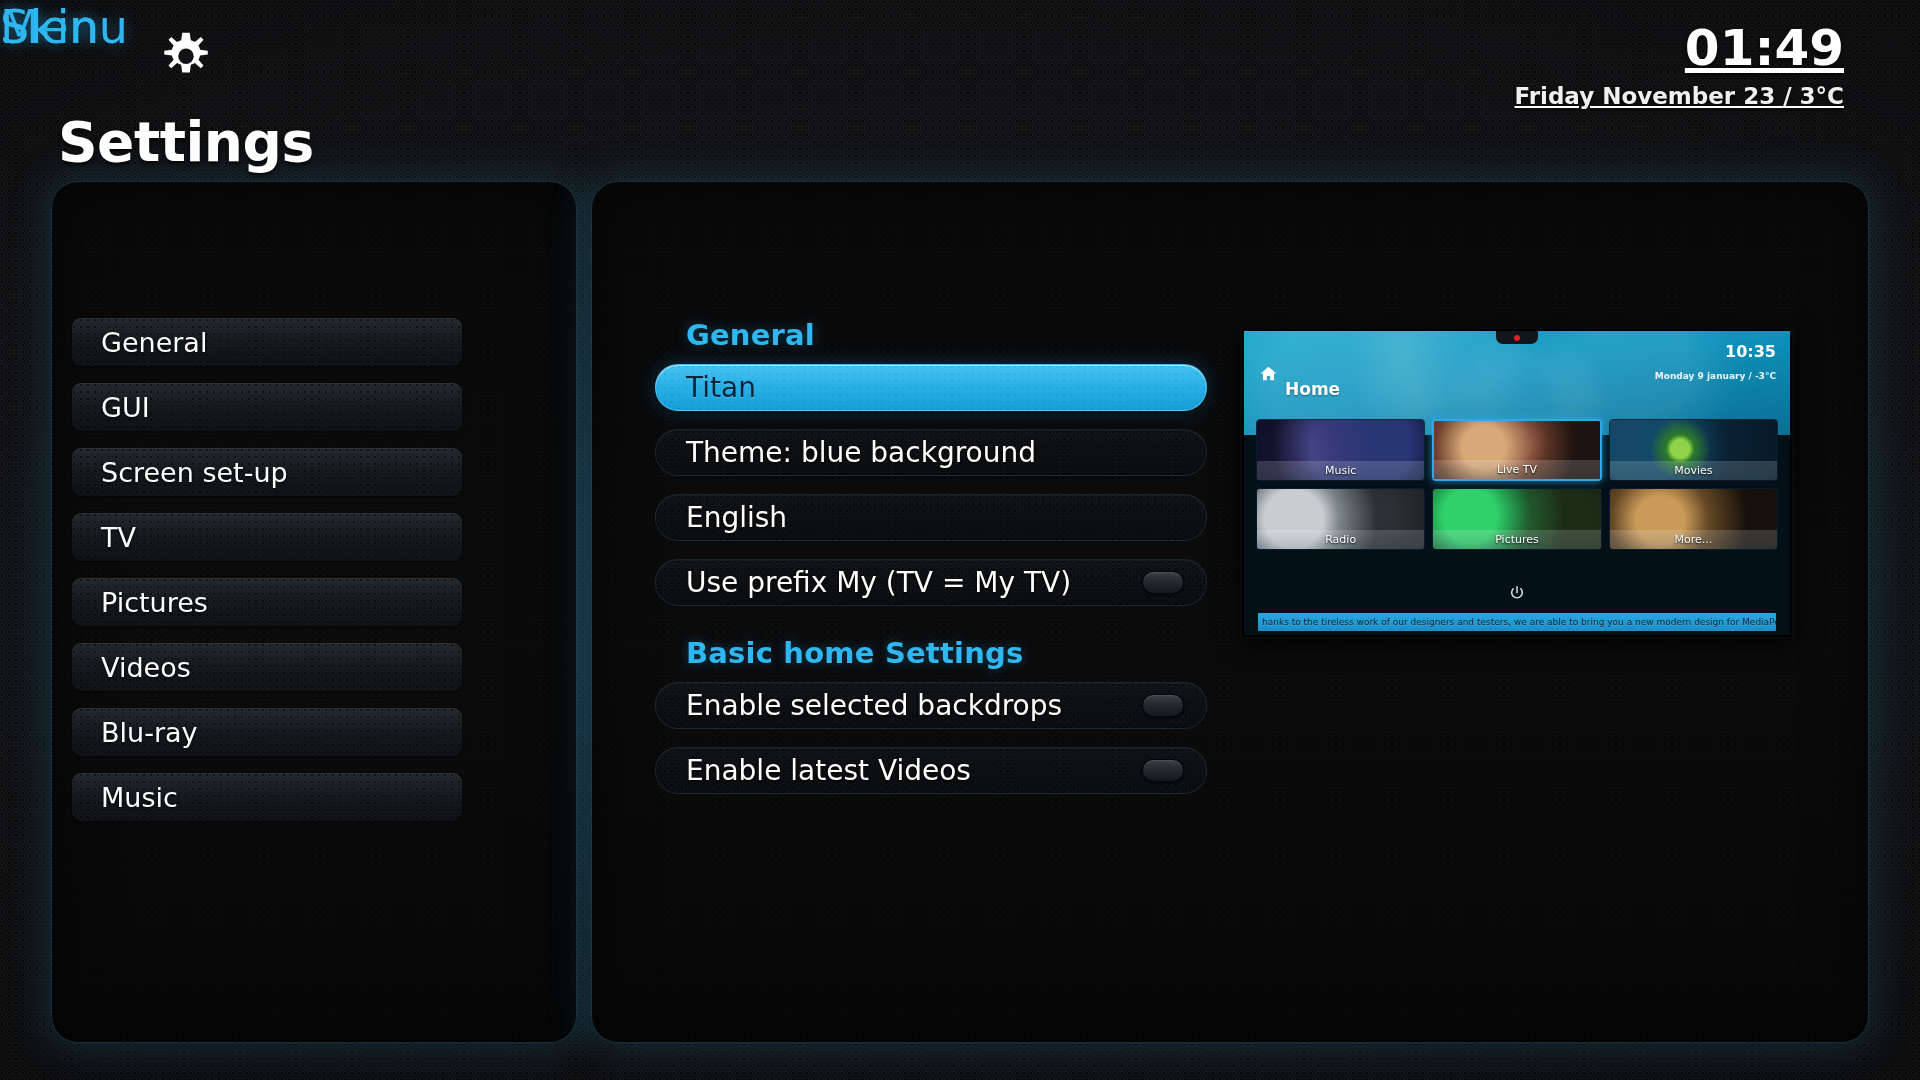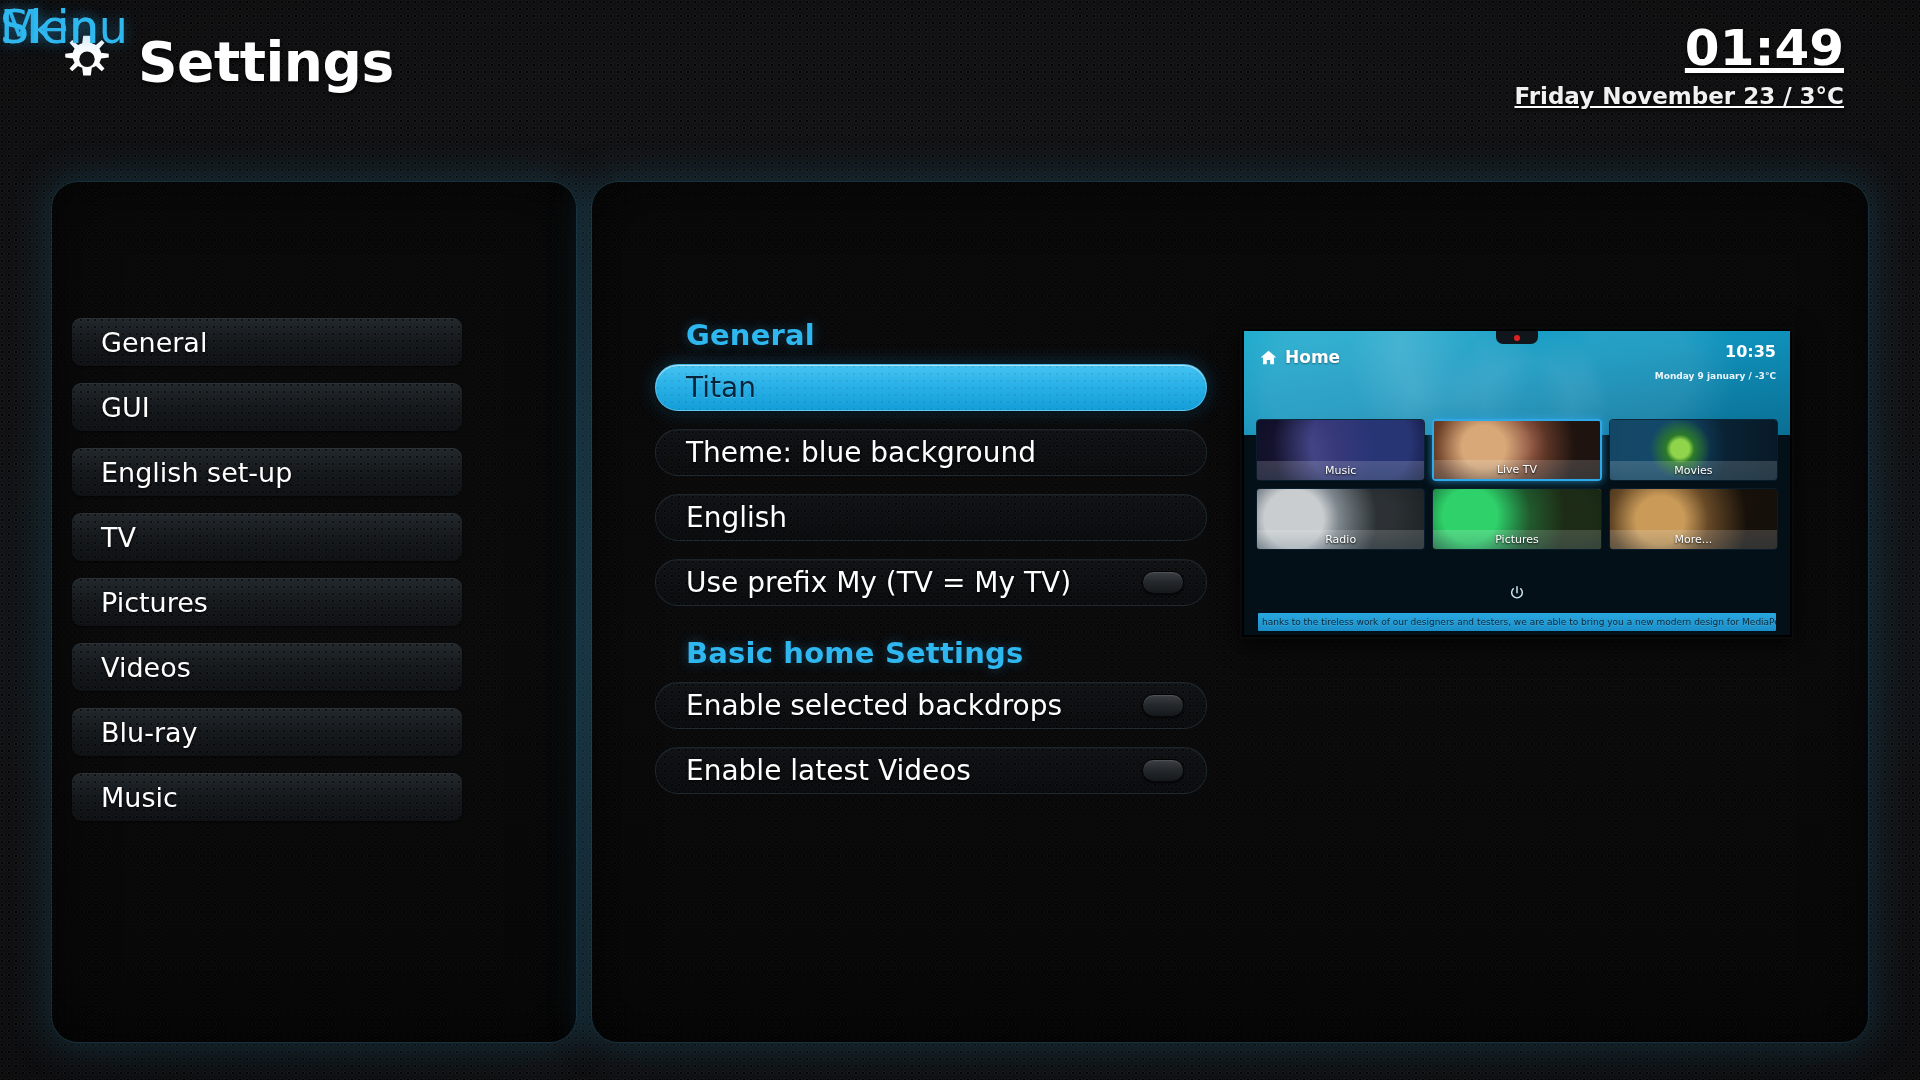--- a/index.html
+++ b/index.html
@@ -25,21 +25,21 @@
       radial-gradient(ellipse 120% 95% at 50% 48%, rgba(255,255,255,.025) 0%, rgba(0,0,0,0) 45%, rgba(0,0,0,.55) 100%);
   }
   .edge-glow{
     position:absolute; left:0; right:0; top:152px; height:900px; z-index:1; pointer-events:none;
     background:
       radial-gradient(ellipse 70% 58% at 50% 50%, rgba(34,96,124,.34) 0%, rgba(22,64,86,.16) 55%, rgba(0,0,0,0) 78%);
   }
 
   
   .header{ position:absolute; left:0; top:0; width:1920px; height:150px; z-index:5; }
-  .brand{ position:absolute; left:58px; top:30px; display:flex; align-items:center; gap:22px; }
+  .brand{ position:absolute; left:58px; top:30px; display:flex; align-items:center; gap:22px;flex-direction:column; }
   .gear-icon{ width:58px; height:58px; display:block; }
   .brand-title{
     font-size:55px; font-weight:700; color:#fefefe; letter-spacing:-0.5px;
     text-shadow:0 2px 5px rgba(0,0,0,.9);
   }
   .clock{ position:absolute; right:76px; top:22px; text-align:right;text-decoration:underline; }
   .clock-time{ font-size:50px; font-weight:700; line-height:1.05; color:#fff; text-shadow:0 2px 5px rgba(0,0,0,.9); }
   .clock-date{ font-size:23px; font-weight:700; color:#f0f0f0; margin-top:8px; text-shadow:0 2px 4px rgba(0,0,0,.9); }
 
   
@@ -147,21 +147,21 @@
       radial-gradient(circle at 72% 35%, rgba(255,255,255,.09) 0 13%, rgba(255,255,255,0) 25%),
       linear-gradient(170deg, #16a8cc 0%, #0f93bd 45%, #0b6e93 100%);
   }
   .pv-notch{
     position:absolute; left:50%; transform:translateX(-50%); top:0; width:42px; height:13px;
     background:#10161b; border-radius:0 0 7px 7px;
   }
   .pv-notch-dot{ position:absolute; left:50%; top:4px; transform:translateX(-50%); width:6px; height:6px; border-radius:50%; background:#e02020; }
   .pv-home{ position:absolute; left:16px; top:16px; display:flex; align-items:center; gap:8px; }
   .pv-home-icon{ width:17px; height:17px; display:block; }
-  .pv-home-label{ font-size:17px; font-weight:700; color:#fff; text-shadow:0 1px 2px rgba(0,0,0,.4); }
+  .pv-home-label{ font-size:17px; font-weight:700; color:#fff; text-shadow:0 1px 2px rgba(0,0,0,.4);margin-top:32px; }
   .pv-clock{ position:absolute; right:14px; top:12px; text-align:right; }
   .pv-time{ font-size:16px; font-weight:700; color:#fff; line-height:1.1; }
   .pv-date{ font-size:9px; font-weight:700; color:#eaf6fb; margin-top:10px; }
 
   .pv-grid{ position:absolute; left:12px; right:12px; top:88px; display:grid; grid-template-columns:repeat(3,1fr); gap:7px; }
   .pv-tile{
     position:relative; height:62px; border-radius:4px; overflow:hidden;
     border:1px solid rgba(10,30,45,.9);
   }
   .pv-tile.selected{ border:2px solid #2ea8e8; box-shadow:0 0 10px rgba(46,168,232,.75); }
@@ -233,21 +233,21 @@
 <div class="panel" id="menu-panel"></div>
 <div class="panel-heading" id="menu-heading" style="z-index:6;">Menu</div>
 <div class="menu-list" id="menu-list">
     <div class="menu-item">
       <span class="menu-item-label">General</span>
     </div>
     <div class="menu-item">
       <span class="menu-item-label">GUI</span>
     </div>
     <div class="menu-item">
-      <span class="menu-item-label">English set-up</span>
+      <span class="menu-item-label">Screen set-up</span>
     </div>
     <div class="menu-item">
       <span class="menu-item-label">TV</span>
     </div>
     <div class="menu-item">
       <span class="menu-item-label">Pictures</span>
     </div>
     <div class="menu-item">
       <span class="menu-item-label">Videos</span>
     </div>

